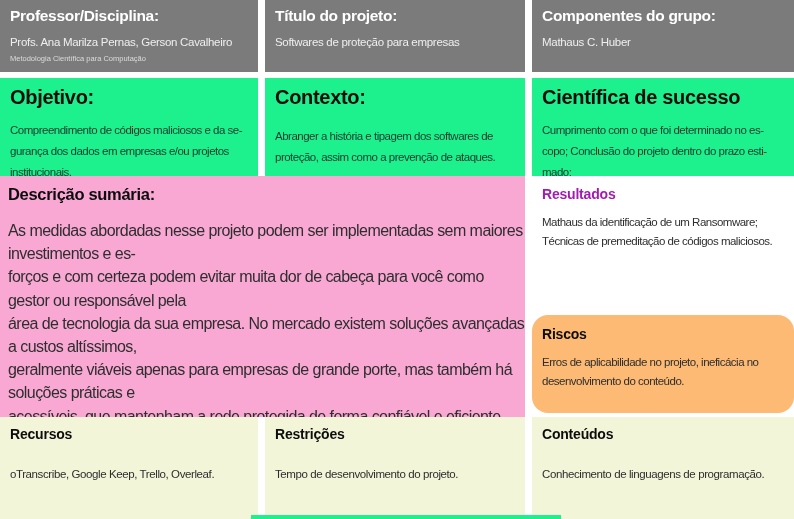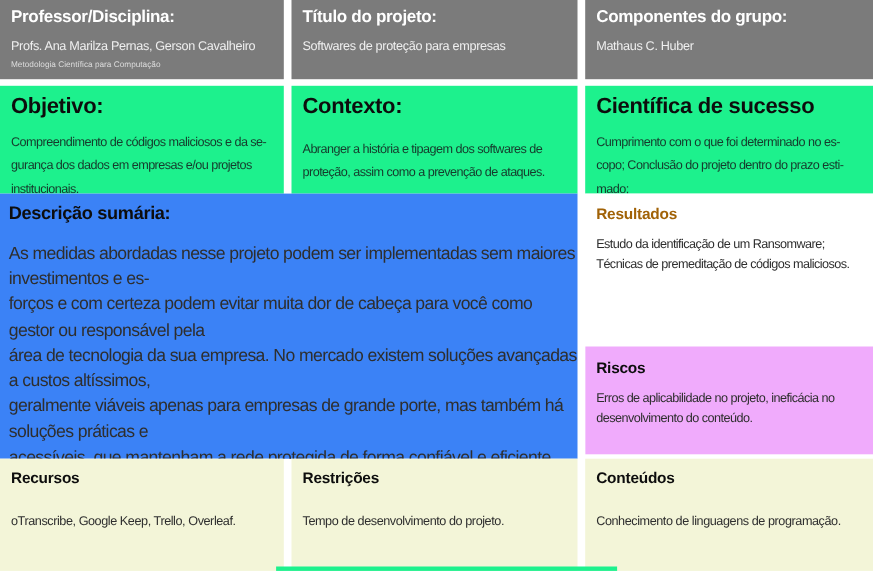--- a/index.html
+++ b/index.html
@@ -36,40 +36,41 @@
     background:#1df18d;
     padding:8px 8px 0 10px;
   }
   .green .hd { font-size:20px; font-weight:bold; color:#0d0d0d; letter-spacing:-0.3px; }
   .green .bd { margin-top:11px; font-size:11.5px; line-height:21px; color:#163a2c; letter-spacing:-0.5px; }
   .green.ctx .bd { margin-top:17px; }
 
   
   .desc {
     grid-row:4; grid-column:1 / 3;
-    background:#3b82f6;
+    background:#f9a8d4;
     padding:9px 0 0 8px;
   }
   .desc .hd { font-size:16.5px; font-weight:bold; color:#0d0d0d; letter-spacing:-0.3px; }
   .desc .bd { margin-top:15px; font-size:16px; line-height:23.2px; color:#2e2e2e; letter-spacing:-0.55px; }
 
   .rightcol {
     grid-row:4; grid-column:3;
     background:#ffffff;
     display:flex; flex-direction:column;
   }
   .res { padding:10px 8px 0 10px; }
-  .res .hd { font-size:14px; font-weight:bold; color:#a16207; letter-spacing:-0.2px; }
+  .res .hd { font-size:14px; font-weight:bold; color:#a21caf; letter-spacing:-0.2px; }
   .res .bd { margin-top:11px; font-size:11.5px; line-height:19px; color:#2e2e2e; letter-spacing:-0.5px; }
 
   .risk {
     margin-top:auto; margin-bottom:4px;
     height:98px;
-    background:#f0abfc;
+    background:#fdba74;
     padding:11px 8px 0 10px;
+    border-radius:16px;
   }
   .risk .hd { font-size:14px; font-weight:bold; color:#0d0d0d; letter-spacing:-0.2px; }
   .risk .bd { margin-top:11px; font-size:11.5px; line-height:19px; color:#2e2e2e; letter-spacing:-0.5px; }
 
   
   .yellow {
     grid-row:5;
     background:#f3f5d8;
     padding:9px 8px 0 10px;
   }
@@ -133,21 +134,21 @@
 forços e com certeza podem evitar muita dor de cabeça para você como gestor ou responsável pela
 área de tecnologia da sua empresa.  No mercado existem soluções avançadas a custos altíssimos,
 geralmente viáveis apenas para empresas de grande porte, mas também há soluções práticas e
 acessíveis, que mantenham a rede protegida de forma confiável e eficiente.  Iremos identificar algu-
 mas formas usadas, para manter seus dados em segurança.</div>
   </div>
 
   <div class="cell rightcol">
     <div class="res">
       <div class="hd">Resultados</div>
-      <div class="bd lines">Estudo da identificação de um Ransomware;
+      <div class="bd lines">Mathaus da identificação de um Ransomware;
 Técnicas de premeditação de códigos maliciosos.</div>
     </div>
     <div class="risk">
       <div class="hd">Riscos</div>
       <div class="bd lines">Erros de aplicabilidade no projeto, ineficácia no
 desenvolvimento do conteúdo.</div>
     </div>
   </div>
 
   <div class="cell yellow" style="grid-column:1">

